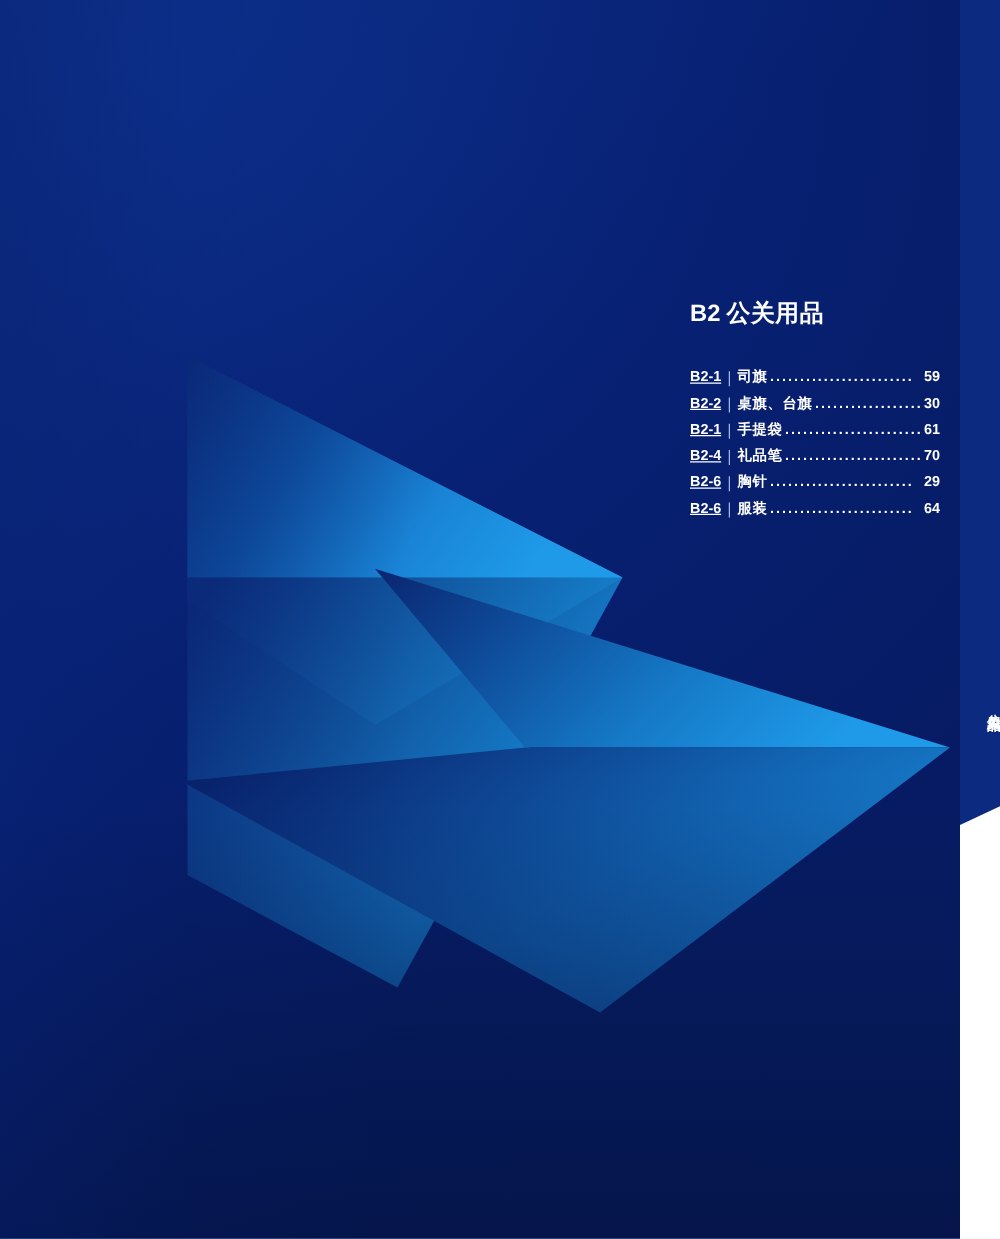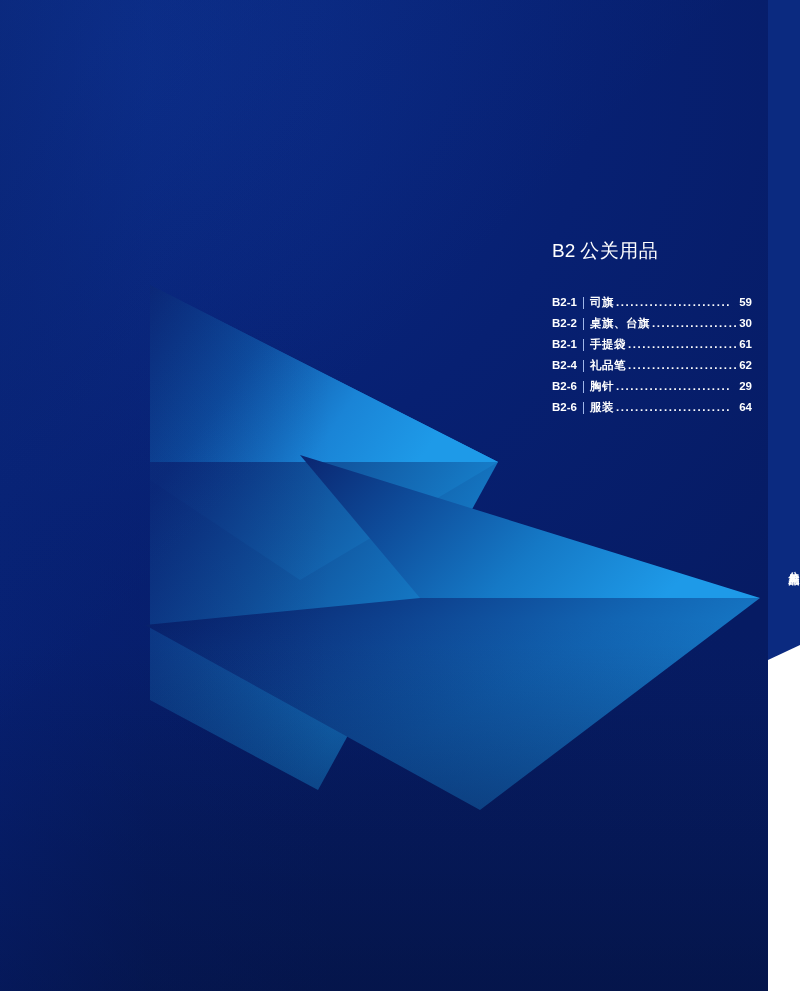--- a/index.html
+++ b/index.html
@@ -85,21 +85,21 @@
   
   .toc-block {
     position: absolute;
     left: 552px;
     top: 238px;
     width: 200px;
     color: #ffffff;
   }
   .toc-title {
     font-size: 19px;
-    font-weight: normal;
+    font-weight: bold;
     letter-spacing: 0.5px;
     margin: 0 0 28px 0;
     white-space: nowrap;
   }
   .toc-title .title-code {
     letter-spacing: 0px;
     margin-right: 5px;
   }
 
   .toc-list {
@@ -113,20 +113,21 @@
     font-size: 11.5px;
     font-weight: bold;
     color: #ffffff;
     height: 21px;
     line-height: 21px;
     white-space: nowrap;
   }
   .toc-code {
     flex: 0 0 auto;
     letter-spacing: 0px;
+    text-decoration: underline;
   }
   .toc-sep {
     flex: 0 0 auto;
     width: 1px;
     height: 12px;
     background: #9fb6e8;
     margin: 0 6px;
     align-self: center;
   }
   .toc-label {
@@ -249,21 +250,21 @@
           <span class="toc-label">手提袋</span>
           <span class="toc-dots">........................</span>
           <span class="toc-page">61</span>
         </li>
 
         <li class="toc-row">
           <span class="toc-code">B2-4</span>
           <span class="toc-sep"></span>
           <span class="toc-label">礼品笔</span>
           <span class="toc-dots">........................</span>
-          <span class="toc-page">62</span>
+          <span class="toc-page">70</span>
         </li>
 
         <li class="toc-row">
           <span class="toc-code">B2-6</span>
           <span class="toc-sep"></span>
           <span class="toc-label">胸针</span>
           <span class="toc-dots">........................</span>
           <span class="toc-page">29</span>
         </li>
 

